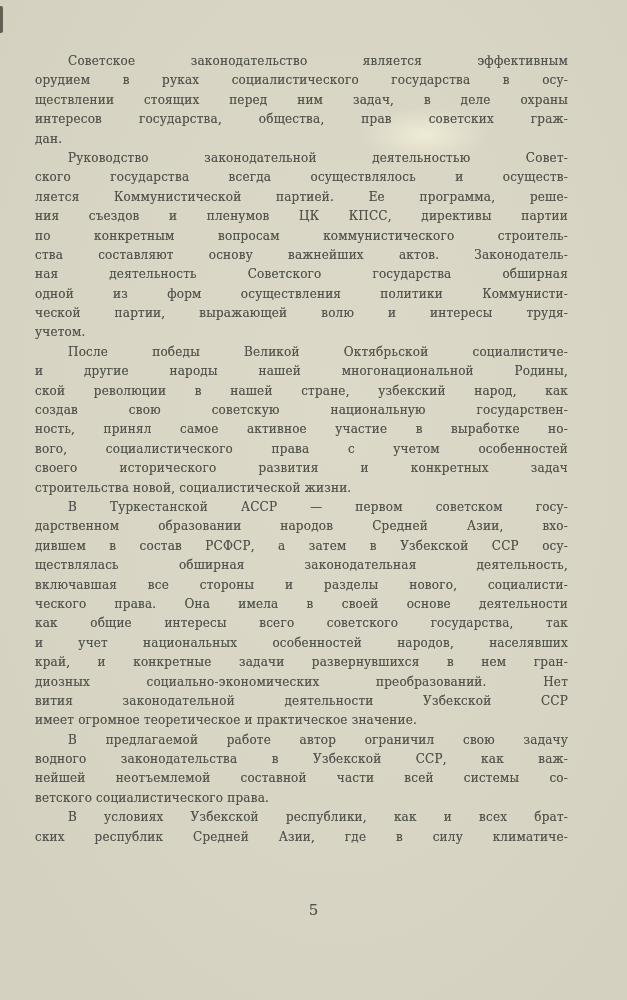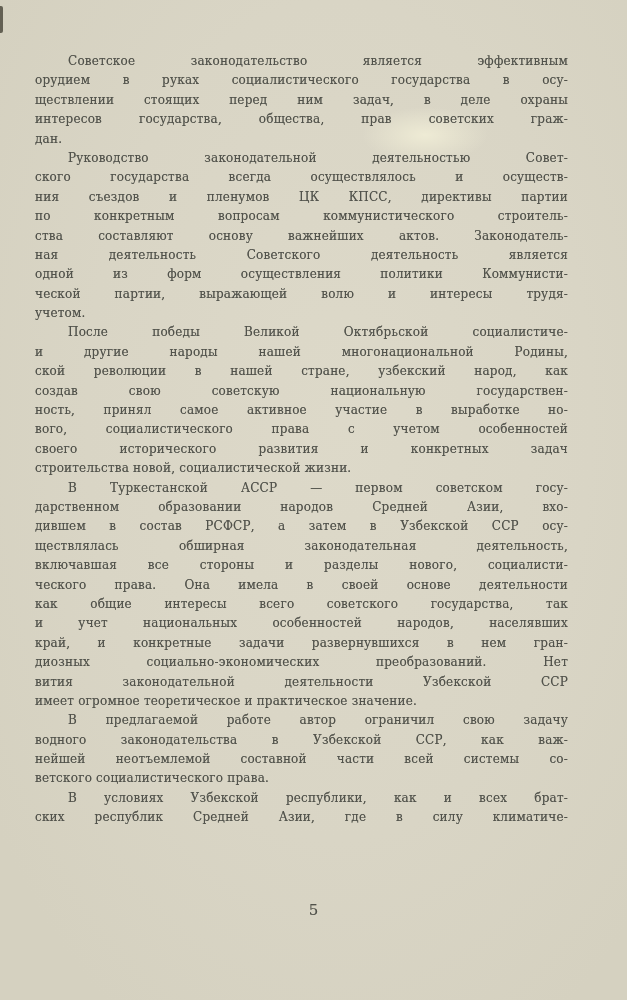--- a/index.html
+++ b/index.html
@@ -51,24 +51,25 @@
       <div>
         <div class="line first">Советское законодательство является эффективным</div>
         <div class="line">орудием в руках социалистического государства в осу-</div>
         <div class="line">ществлении стоящих перед ним задач, в деле охраны</div>
         <div class="line">интересов государства, общества, прав советских граж-</div>
         <div class="line last">дан.</div>
       </div>
       <div>
         <div class="line first">Руководство законодательной деятельностью Совет-</div>
         <div class="line">ского государства всегда осуществлялось и осуществ-</div>
+        <div class="line">ляется Коммунистической партией. Ее программа, реше-</div>
         <div class="line">ния съездов и пленумов ЦК КПСС, директивы партии</div>
         <div class="line">по конкретным вопросам коммунистического строитель-</div>
         <div class="line">ства составляют основу важнейших актов. Законодатель-</div>
-        <div class="line">ная деятельность Советского деятельность является</div>
+        <div class="line">ная деятельность Советского государства обширная</div>
         <div class="line">одной из форм осуществления политики Коммунисти-</div>
         <div class="line">ческой партии, выражающей волю и интересы трудя-</div>
         <div class="line last">учетом.</div>
       </div>
       <div>
         <div class="line first">После победы Великой Октябрьской социалистиче-</div>
         <div class="line">и другие народы нашей многонациональной Родины,</div>
         <div class="line">ской революции в нашей стране, узбекский народ, как</div>
         <div class="line">создав свою советскую национальную государствен-</div>
         <div class="line">ность, принял самое активное участие в выработке но-</div>

